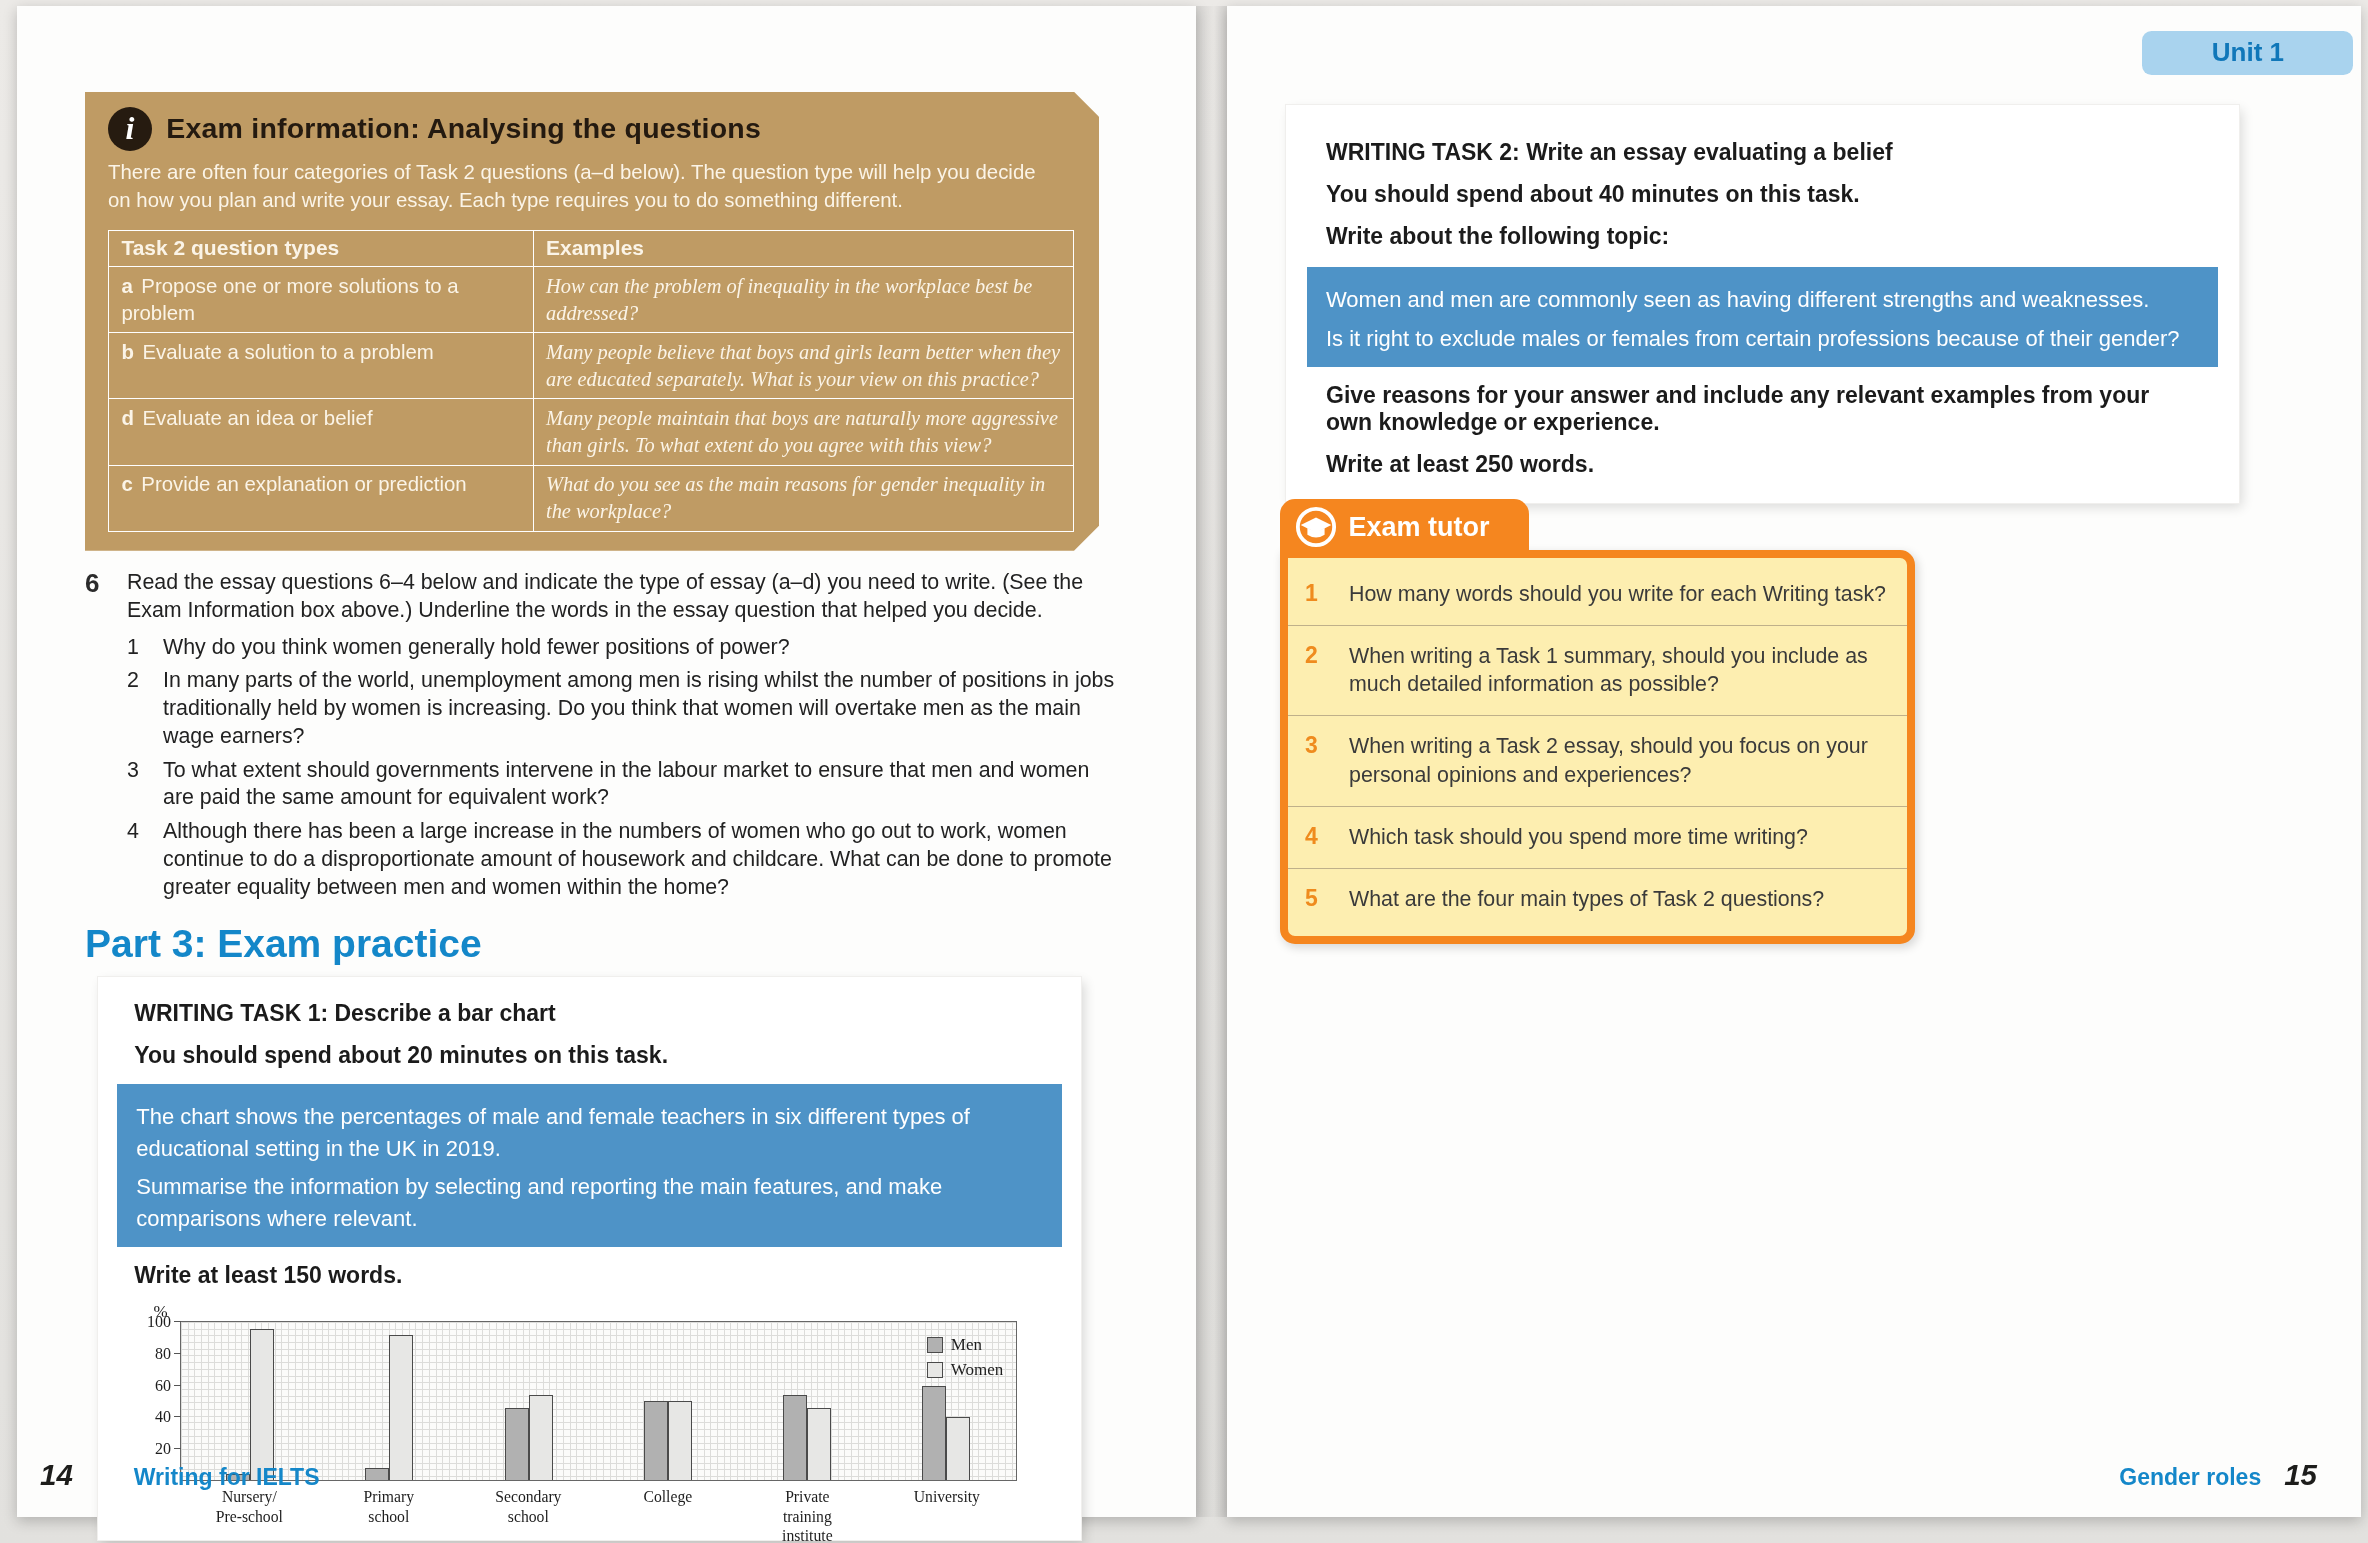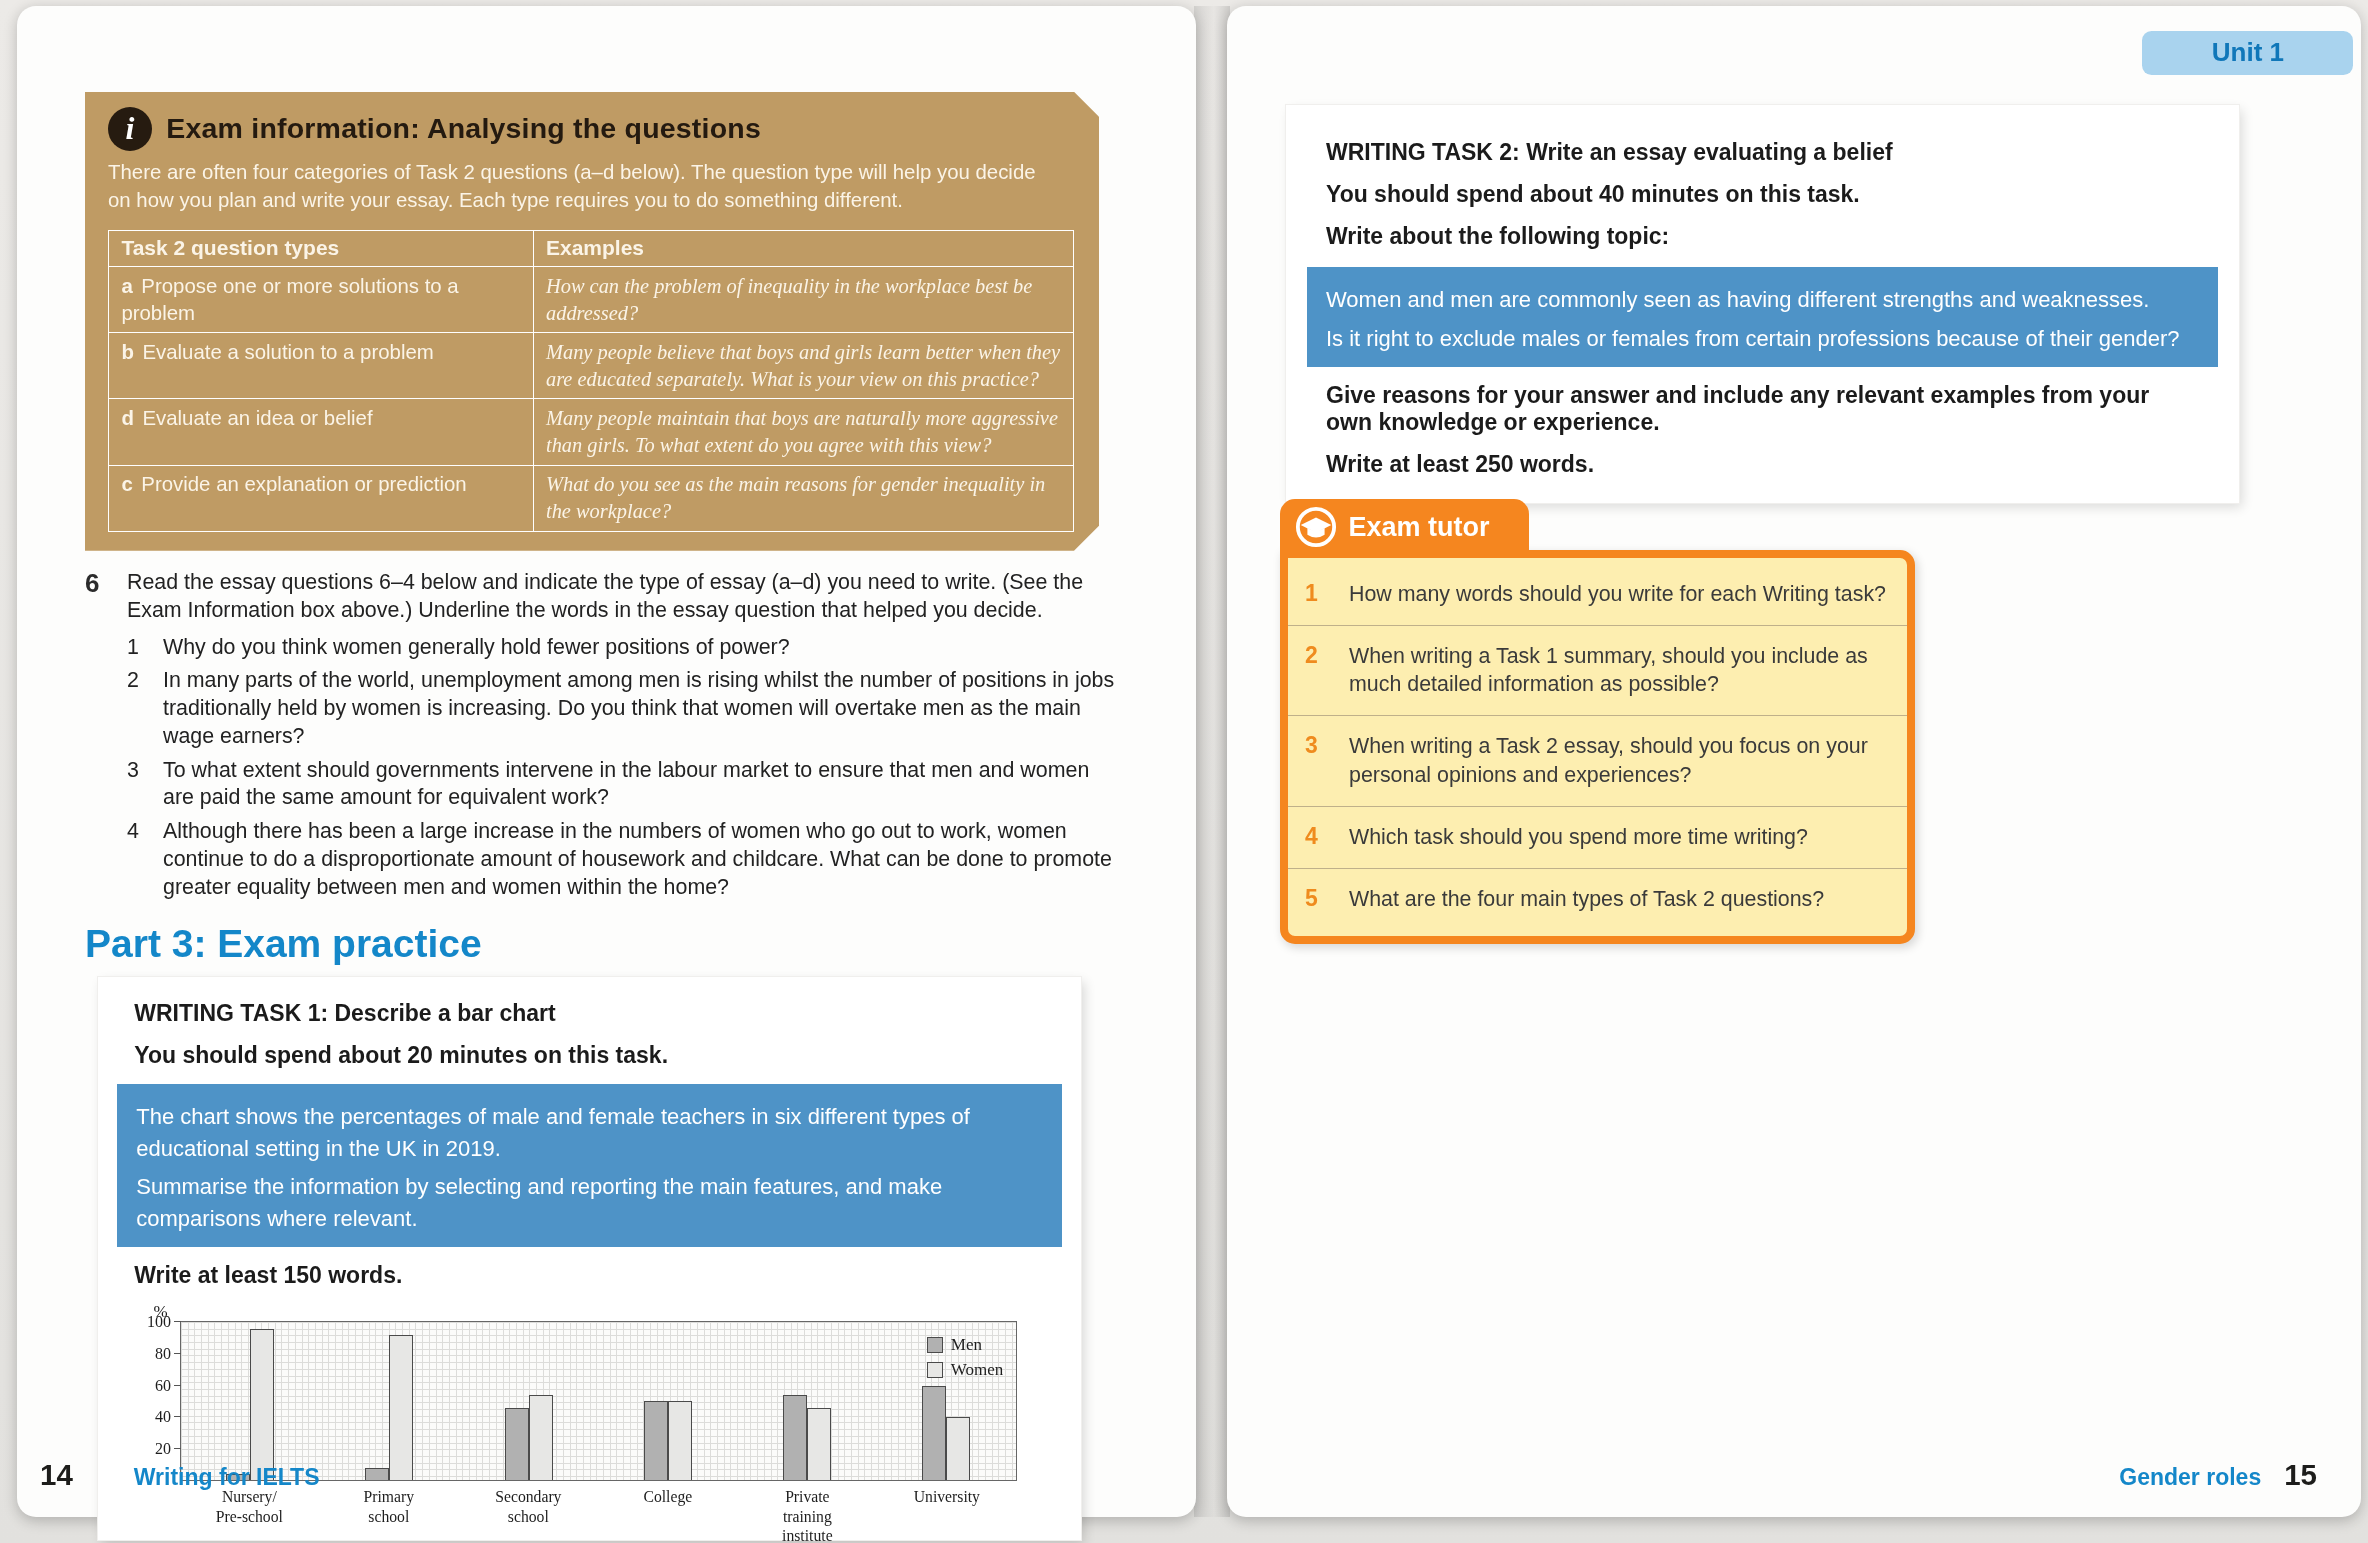--- a/index.html
+++ b/index.html
@@ -1,19 +1,19 @@
 <!DOCTYPE html>
 <html style="font-size:15px"><head>
 <meta charset="utf-8">
 <style>
   * { margin:0; padding:0; box-sizing:border-box; }
   body { font-family:"Liberation Sans", sans-serif; background:#dedddb; }
   .canvas { position:relative; width:2368px; height:1544px; background:linear-gradient(180deg,#eceae7,#e2e1de); overflow:hidden; }
 
-  .page { position:absolute; top:5.7px; height:1511px; background:#fdfdfc; box-shadow:0 3.8px 13.3px rgba(0,0,0,.22);border-radius:19px; }
+  .page { position:absolute; top:5.7px; height:1511px; background:#fdfdfc; box-shadow:0 3.8px 13.3px rgba(0,0,0,.22); }
   .page-left  { left:17px;  width:1179px; }
   .page-right { left:1227px; width:1134px; }
   .spine { position:absolute; top:5.7px; left:1194px; width:36px; height:1511px;
            background:linear-gradient(to right, rgba(0,0,0,.10), rgba(0,0,0,.02) 55%, rgba(0,0,0,.12)); }
 
   
   .pl-inner { position:absolute; inset:0; padding:86px 76px 0 68px; }
 
   .exam-info { background:#bf9b64; color:#fbf4e7; width:1014px; padding:15px 25px 19px 23px;
                clip-path:polygon(0 0, calc(100% - 25px) 0, 100% 25px, 100% calc(100% - 25px), calc(100% - 25px) 100%, 0 100%); }
@@ -60,21 +60,21 @@
   .xlabels { display:flex; margin-top:5.7px; }
   .xlabel { flex:1; text-align:center; font-size:15.7px; line-height:1.25; white-space:pre-line; }
   .legend { position:absolute; top:13.3px; right:13.3px; }
   .legend-entry { display:flex; align-items:center; gap:7.6px; margin-bottom:5.7px; }
   .legend-swatch { width:16px; height:16px; border:1px solid #4a4a4a; }
   .legend-label { font-size:17px; }
 
   .footer { position:absolute; bottom:25px; display:flex; align-items:baseline; }
   .footer-left { left:23px; }
   .footer-right { right:44px; }
-  .pagenum { font-size:29.5px; font-weight:700; color:#1d1d1b; }
+  .pagenum { font-size:29.5px; font-weight:700; color:#1d1d1b;font-style:italic; }
   .footer-label { font-size:23px; font-weight:700; color:#1487c9; }
   .footer-left .footer-label { margin-left:61px; }
   .footer-right .footer-label { margin-right:23px; }
 
   
   .unit-tab { position:absolute; top:25px; right:7.6px; width:211px; height:44px; background:#a9d3ee;
               border-radius:9.5px; display:flex; align-items:center; justify-content:center;
               font-size:26px; font-weight:700; color:#1077b9; }
 
   .task2-card { position:absolute; top:99px; left:59px; width:953px; background:#fff; padding:27px 21px 25px 21px;

